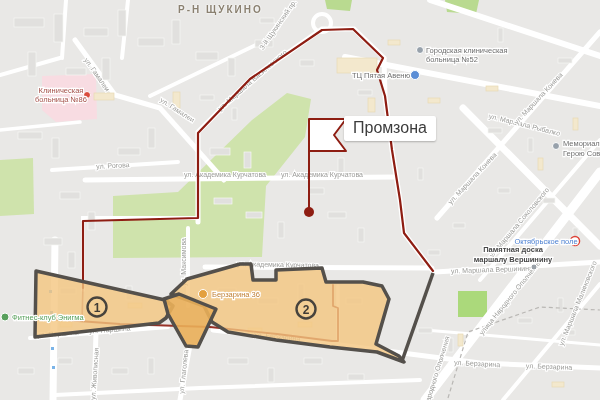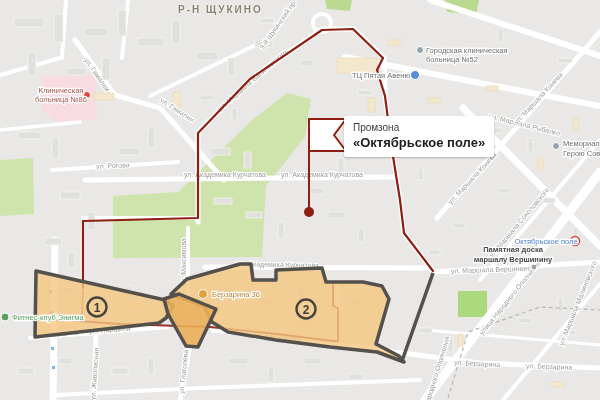--- a/index.html
+++ b/index.html
@@ -14,21 +14,21 @@
     text-shadow:0 0 2px #fff,0 0 2px #fff;
     white-space:nowrap;z-index:5;
   }
   .callout{
     position:absolute;left:344px;top:116px;z-index:6;
     background:#ffffff;border-radius:2px;
     padding:5px 9px 6px 9px;
     box-shadow:0 1px 2px rgba(0,0,0,.25);
     white-space:nowrap;
   }
-  .callout .l1{font-size:10px;color:#3c3c3c;line-height:14px;}
+  .callout .l1{font-size:16px;color:#3c3c3c;line-height:14px;}
   .callout .l2{font-size:13px;font-weight:bold;color:#1d1d1d;line-height:16px;}
   .street-label{
     font-size:7px;fill:#9b9b98;stroke:#ffffff;stroke-width:2.2px;paint-order:stroke;
     text-anchor:middle;font-family:"Liberation Sans",sans-serif;
   }
   .poi-label{
     font-size:7.5px;stroke:#ffffff;stroke-width:2.4px;paint-order:stroke;
     font-family:"Liberation Sans",sans-serif;
   }
   .poi-bold{font-weight:bold;}
@@ -273,15 +273,14 @@
       <line x1="309" y1="151" x2="309" y2="209" stroke="#8e1d12" stroke-width="2"></line>
       <circle cx="309" cy="212" r="5" fill="#8e1d12"></circle>
       <polygon points="309,119 346,119 334,135 346,151 309,151" fill="#ffffff" stroke="#8e1d12" stroke-width="2" stroke-linejoin="round"></polygon>
     </g>
   </svg>
 
   <div class="district-label">Р-Н ЩУКИНО</div>
 
   <div class="callout">
     <div class="l1">Промзона</div>
-    <div class="l2">«Октябрьское поле»</div>
   </div>
 </div>
 
 </body></html>

